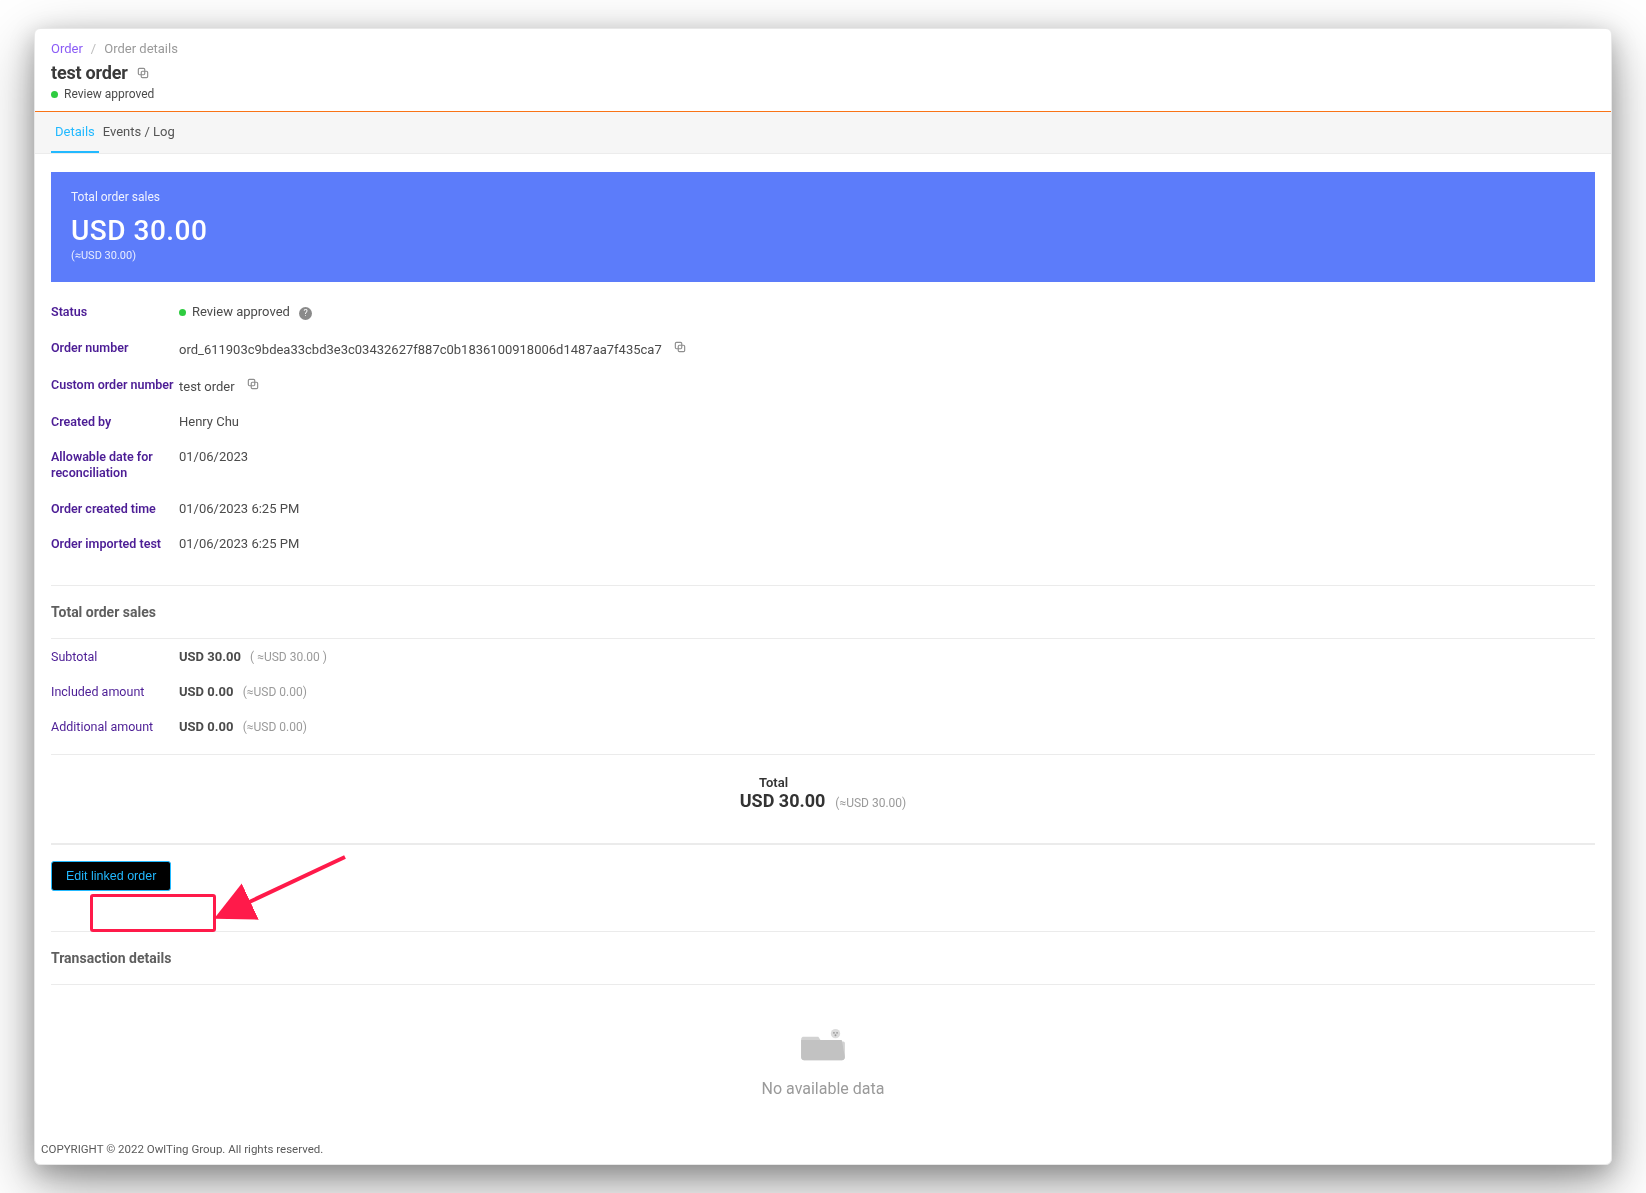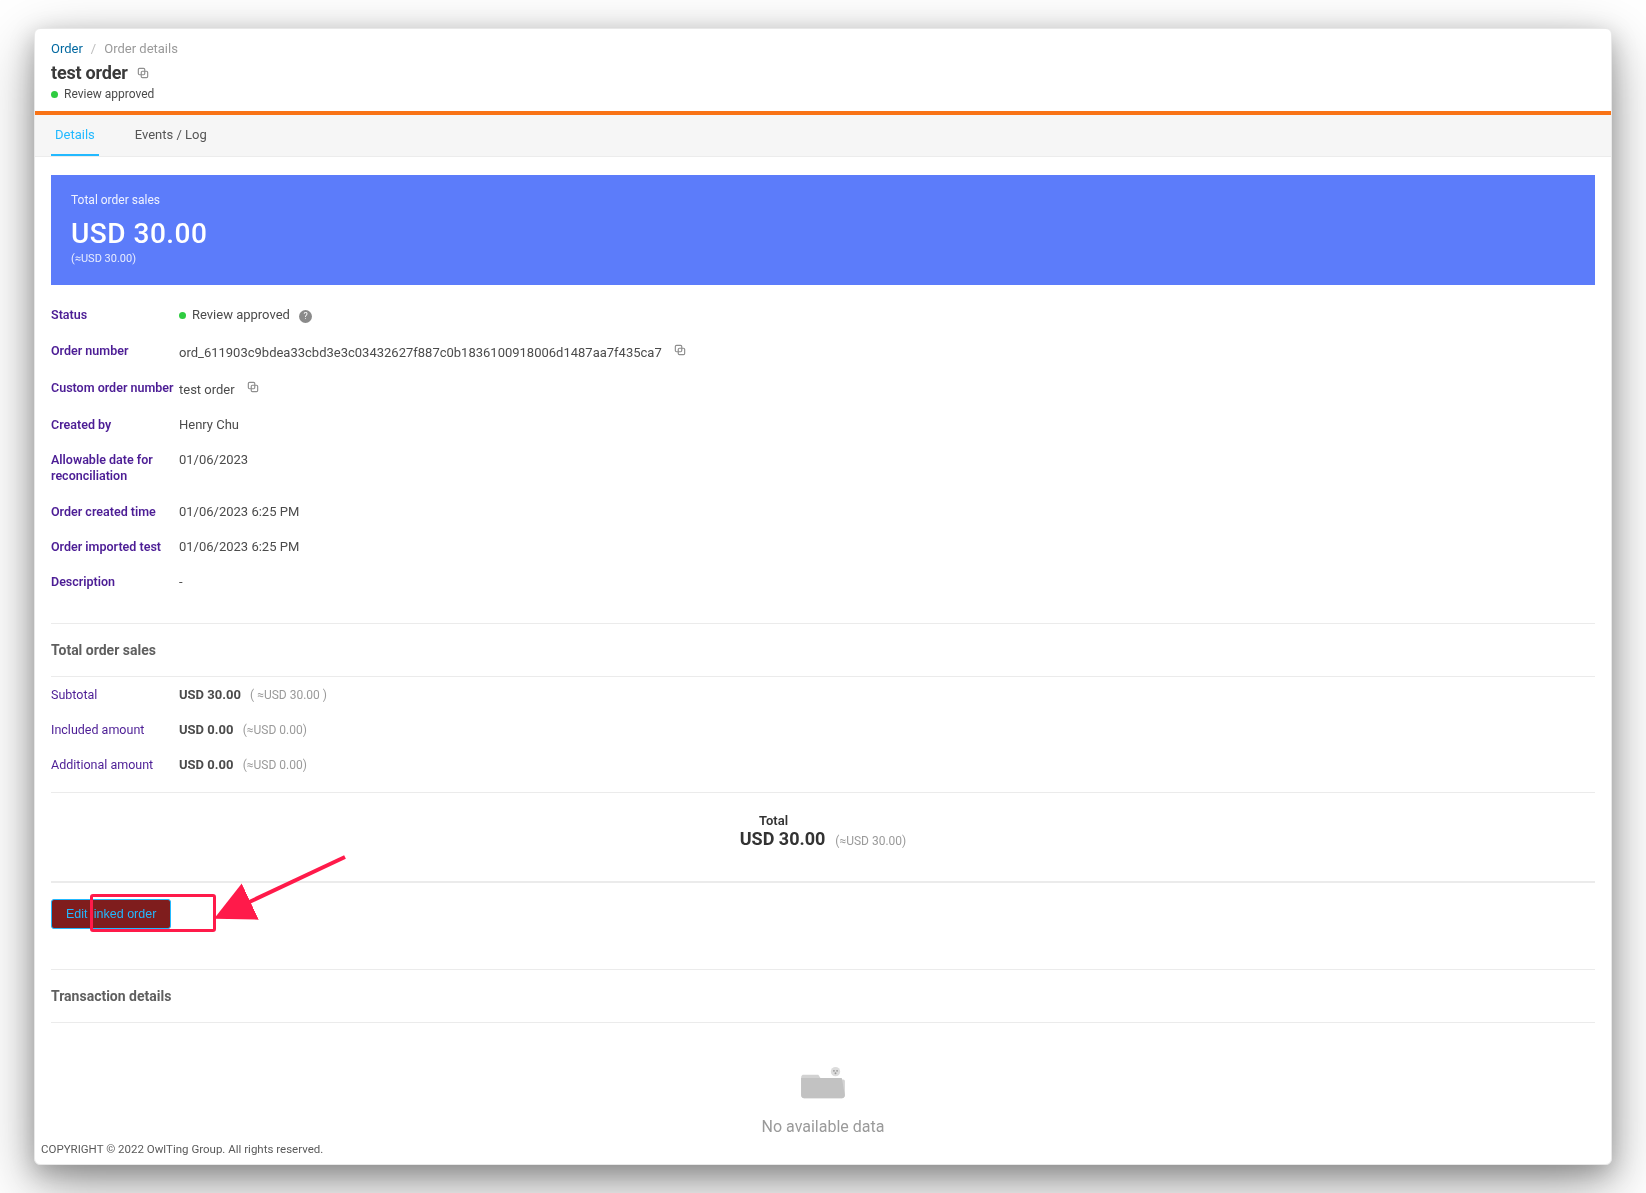--- a/index.html
+++ b/index.html
@@ -17,32 +17,32 @@
     box-shadow: 0 20px 60px rgba(0,0,0,0.35), 0 8px 24px rgba(0,0,0,0.25);
     overflow: hidden;
   }
 
   .breadcrumb {
     display: flex; align-items: center; gap: 8px;
     font-size: 13px; color: #616161;
     padding: 12px 16px 4px 16px;
   }
   .breadcrumb .sep { color: #bdbdbd; }
-  .breadcrumb a { color: #0369a1; text-decoration: none; cursor: pointer; }
+  .breadcrumb a { color: #8b5cf6; text-decoration: none; cursor: pointer; }
   .breadcrumb .cur { color: #9a9a9a; }
 
   .title-row { display:flex; align-items:center; gap:8px; padding: 2px 16px 4px 16px; }
   .title-row h1 { font-size: 18px; font-weight: 700; letter-spacing: -0.2px; }
   .copy-icon { width: 14px; height: 14px; color:#8e8e8e; cursor:pointer; display:inline-flex; }
   .copy-icon svg { width:14px; height:14px; }
 
   .status-pill-row { display:flex; align-items:center; gap:6px; padding:0 16px 10px 16px; font-size:12px; color:#4b4b4b; }
   .dot { width:7px; height:7px; border-radius:50%; background:#2ecc40; display:inline-block; }
 
-  .tabs-bar { background:#f6f6f6; border-top:4px solid #f97316; border-bottom:1px solid #ececec; display:flex; gap:32px; padding:0 16px; }
+  .tabs-bar { background:#f6f6f6; border-top:1px solid #f97316; border-bottom:1px solid #ececec; display:flex; padding:0 16px; }
   .tab { font-size:13px; padding:12px 4px; color:#555; cursor:pointer; border-bottom:2px solid transparent; }
   .tab.active { color:#22b9ff; border-bottom-color:#22b9ff; }
 
   .content { padding: 12px 16px 0 16px; }
 
   .hero {
     background: #5c7cfa;
     color: #fff;
     border-radius: 0;
     padding: 18px 20px 20px 20px;
@@ -66,21 +66,21 @@
   .section-bottom-hr { border-top:1px solid #ebebeb; }
 
   .sales .drow .dlab { width:128px; font-weight:400; font-size:12.5px; }
   .muted-eq { color:#9a9a9a; font-size:12px; margin-left:6px; }
   .total-row { display:flex; align-items:center; padding:20px 0; border-top:1px solid #ebebeb; margin-top:10px;flex-direction:column; }
   .total-row .dlab { width:128px; font-weight:600; font-size:13px; color:#333; }
   .total-row .big { font-size:18px; font-weight:700; color:#333; }
 
   .linked .btn {
     display:inline-flex; align-items:center; justify-content:center;
-    border:1px solid #22b9ff; color:#22b9ff; background:#7f1d1d;
+    border:1px solid #22b9ff; color:#22b9ff; background:#000000;
     font-size:12.5px; padding:7px 14px; border-radius:3px; cursor:pointer;
   }
 
   .highlight-box {
     position:absolute; border:3px solid #ff1a4a; border-radius:3px;
     pointer-events:none;
   }
   .arrow {
     position:absolute; pointer-events:none; color:#ff1a4a;
   }
@@ -169,24 +169,20 @@
         <div class="dlab" style="line-height:1.3">Allowable date for reconciliation</div>
         <div class="dval">01/06/2023</div>
       </div>
       <div class="drow">
         <div class="dlab">Order created time</div>
         <div class="dval">01/06/2023 6:25 PM</div>
       </div>
       <div class="drow">
         <div class="dlab">Order imported test</div>
         <div class="dval">01/06/2023 6:25 PM</div>
-      </div>
-      <div class="drow">
-        <div class="dlab">Description</div>
-        <div class="dval">-</div>
       </div>
     </div>
 
     <div class="section-hr-top"></div>
     <div class="section-title">Total order sales</div>
     <div class="section-bottom-hr"></div>
 
     <div class="sales">
       <div class="drow">
         <div class="dlab">Subtotal</div>

